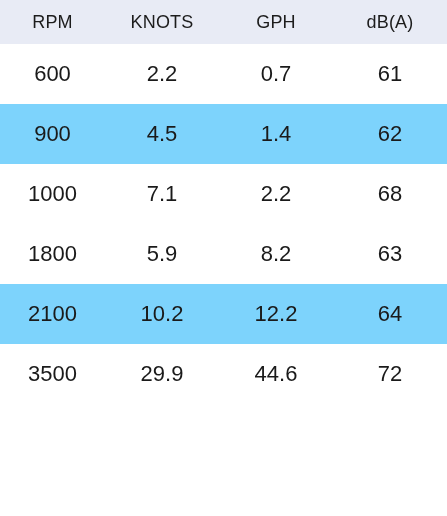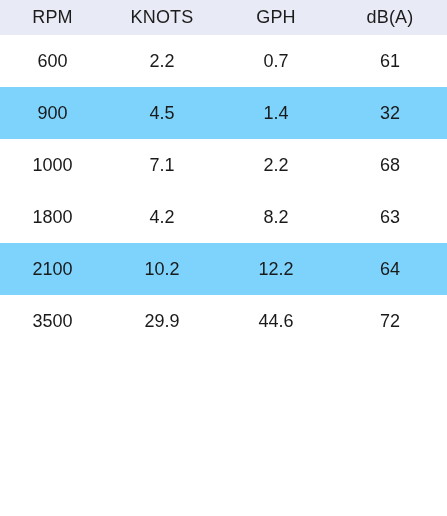--- a/index.html
+++ b/index.html
@@ -24,37 +24,37 @@
 
   #perf-table col.c-rpm   { width: 105px; }
   #perf-table col.c-knots { width: 114px; }
   #perf-table col.c-gph   { width: 114px; }
   #perf-table col.c-dba   { width: 114px; }
 
   #perf-table thead tr {
     background: #e8ebf5;
   }
   #perf-table thead th {
-    height: 35px;
+    height: 44px;
     padding: 0;
     margin: 0;
     font-size: 18px;
     font-weight: 400;
     color: #1c1c1c;
     text-align: center;
     vertical-align: middle;
     letter-spacing: 0.2px;
     white-space: nowrap;
   }
 
   #perf-table tbody td {
-    height: 52px;
+    height: 60px;
     padding: 0;
     margin: 0;
-    font-size: 18px;
+    font-size: 22px;
     font-weight: 400;
     color: #1a1a1a;
     text-align: center;
     vertical-align: middle;
     white-space: nowrap;
   }
 
   #perf-table tbody tr.row-odd  { background: #ffffff; }
   #perf-table tbody tr.row-even { background: #7dd3fc; }
 </style>
@@ -80,31 +80,31 @@
     <tr class="row-odd">
       <td>600</td>
       <td>2.2</td>
       <td>0.7</td>
       <td>61</td>
     </tr>
     <tr class="row-even">
       <td>900</td>
       <td>4.5</td>
       <td>1.4</td>
-      <td>32</td>
+      <td>62</td>
     </tr>
     <tr class="row-odd">
       <td>1000</td>
       <td>7.1</td>
       <td>2.2</td>
       <td>68</td>
     </tr>
     <tr class="row-odd">
       <td>1800</td>
-      <td>4.2</td>
+      <td>5.9</td>
       <td>8.2</td>
       <td>63</td>
     </tr>
     <tr class="row-even">
       <td>2100</td>
       <td>10.2</td>
       <td>12.2</td>
       <td>64</td>
     </tr>
     <tr class="row-odd">

